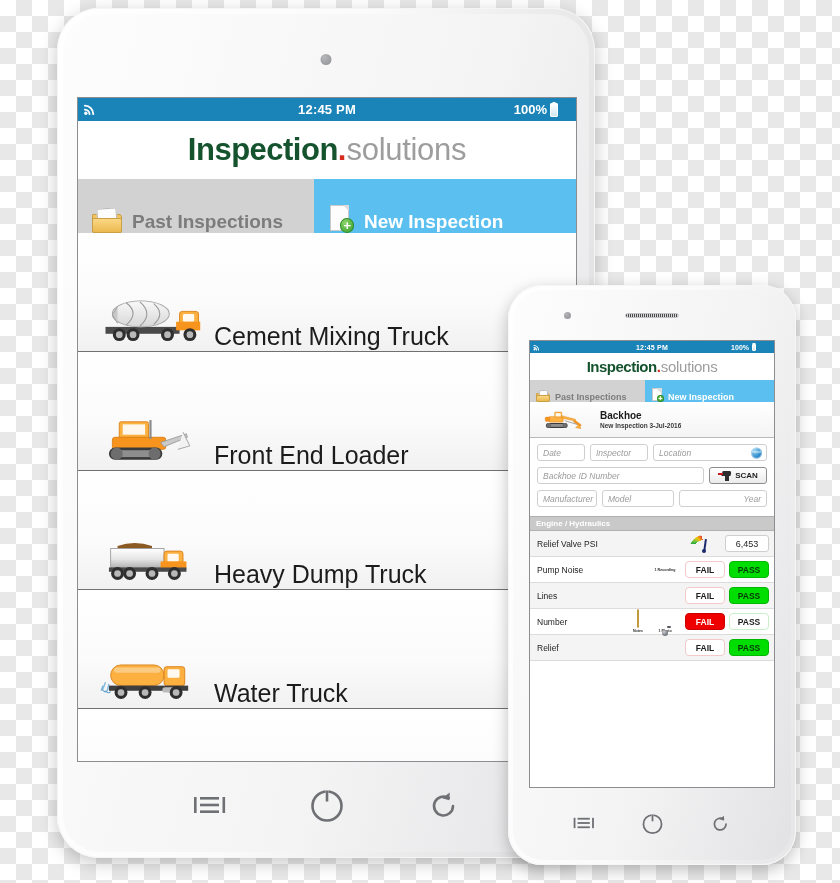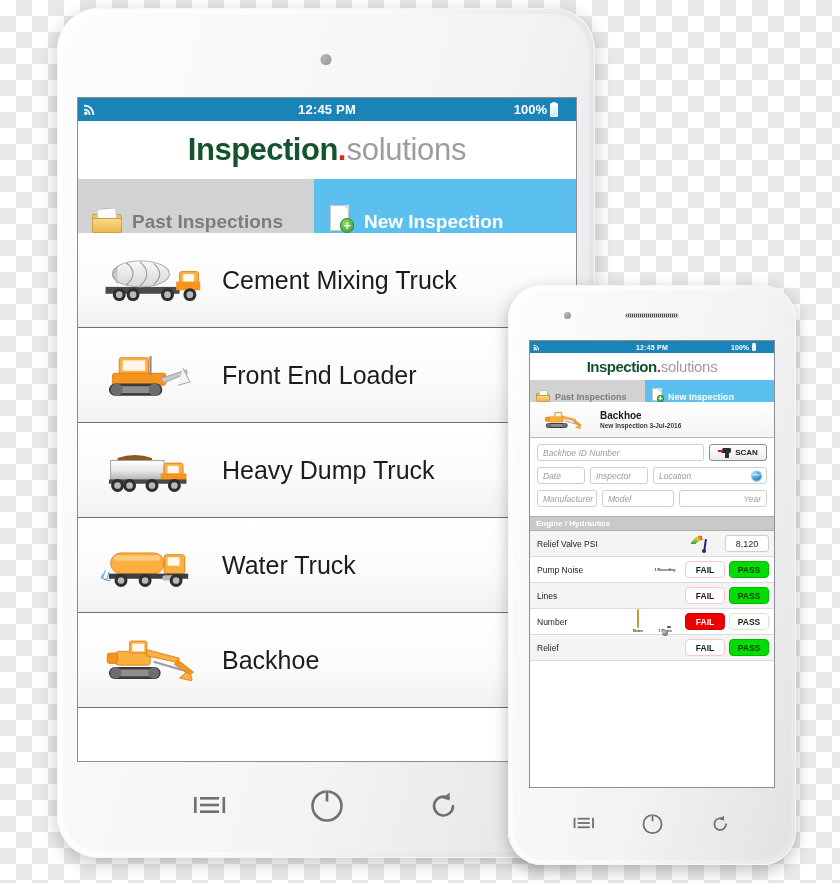--- a/index.html
+++ b/index.html
@@ -176,25 +176,25 @@
   #t-tabs { height: 54px; }
   #t-tabs .tab { font-size: 19px; }
   #t-tabs .tab.inactive { width: 236px; padding-left: 14px; gap: 10px; }
   #t-tabs .tab.active { flex: 1; padding-left: 14px; gap: 10px; }
   #t-tabs .ic-folder { width: 30px; height: 26px; }
   #t-tabs .ic-docplus { width: 26px; height: 28px; }
   #t-tabs .ic-docplus .plus { font-size: 13px; }
 
   #t-list { background: #fff; }
   .eq-row {
-    display: flex; align-items: center;
-    height: 95px;
+    display: flex; align-items: flex-end;
+    height: 119px;
     border-bottom: 1px solid #6f7174;
     background: linear-gradient(#ffffff,#fbfbfb 60%,#f1f1f1);
-    padding-left: 22px; gap: 18px;
+    padding-left: 22px; gap: 10px;
   }
   .eq-row .eq-label { font-size: 25px; color: #1c1c1c; }
   .eq-thumb { width: 104px; height: 62px; flex: none; position: relative; }
 
   
   #p-statusbar { height: 12px; font-size: 7px; }
   #p-statusbar .batt { width: 4px; height: 7px; }
   #p-statusbar .ic-rss { left: 3px; }
   #p-brandbar { height: 27px; line-height: 27px; font-size: 15px; }
   #p-tabs { height: 22px; }
@@ -623,43 +623,43 @@
     </svg>
           </span>
         <span>
           <div class="sub-title">Backhoe</div>
           <div class="sub-sub">New Inspection 3-Jul-2016</div>
         </span>
       </div>
 
       <div id="p-form">
         <div class="frow">
+          <div class="fld" style="width:48px">
+            <span>Date</span>
+          </div>
+          <div class="fld" style="width:58px">
+            <span>Inspector</span>
+          </div>
+          <div class="fld grow">
+            <span>Location</span>
+            <span class="ic-globe"></span>
+          </div>
+        </div>
+
+        <div class="frow">
           <div class="fld grow">
             <span>Backhoe ID Number</span>
           </div>
           <div class="scan-btn">
             <span class="ic-scanner">
               <span class="body"></span>
                 <span class="grip"></span>
                 <span class="beam"></span>
             </span>
             <span>SCAN</span>
-          </div>
-        </div>
-
-        <div class="frow">
-          <div class="fld" style="width:48px">
-            <span>Date</span>
-          </div>
-          <div class="fld" style="width:58px">
-            <span>Inspector</span>
-          </div>
-          <div class="fld grow">
-            <span>Location</span>
-            <span class="ic-globe"></span>
           </div>
         </div>
 
         <div class="frow" style="margin-bottom:2px">
           <div class="fld" style="width:60px">
             <span>Manufacturer</span>
           </div>
           <div class="fld" style="width:72px">
             <span>Model</span>
           </div>
@@ -672,21 +672,21 @@
       <div class="section-hdr">Engine / Hydraulics</div>
 
       <div id="p-checks">
           <div class="check-row alt">
             <span class="cr-label">Relief Valve PSI</span>
             <span class="gauge">
               <span class="arc"></span>
               <span class="needle"></span>
               <span class="hub"></span>
             </span>
-            <span class="val-box">8,120</span>
+            <span class="val-box">6,453</span>
           </div>
           <div class="check-row">
             <span class="cr-label">Pump Noise</span>
             <span class="cr-media">
               <span class="media-item"><span class="ic-mic"></span><span class="mlabel">1 Recording</span></span>
             </span>
             <span class="pf-btn fail-off">FAIL</span>
             <span class="pf-btn pass-on">PASS</span>
           </div>
           <div class="check-row alt">

